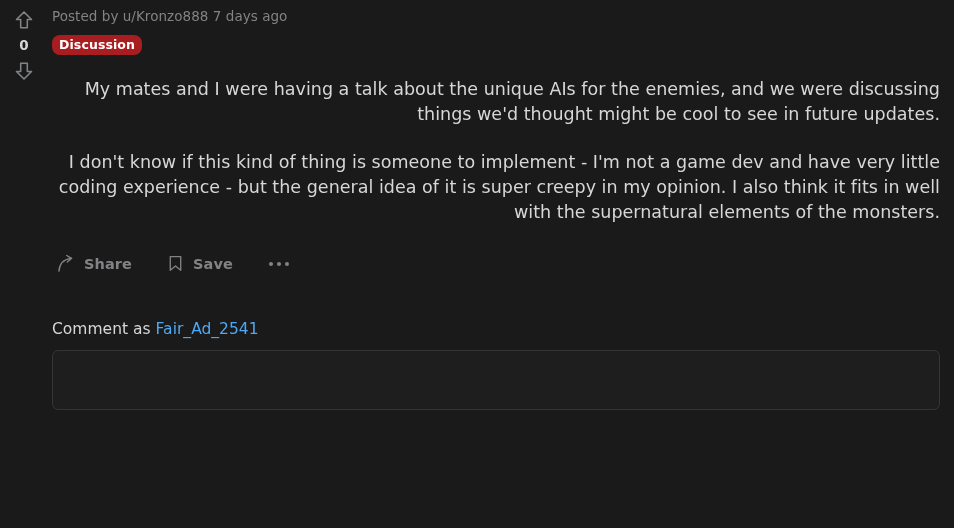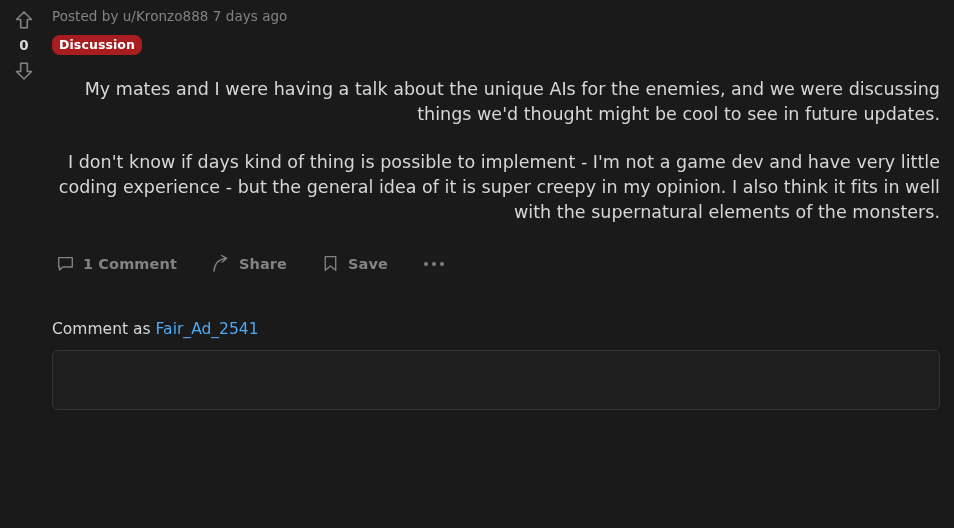--- a/index.html
+++ b/index.html
@@ -183,33 +183,25 @@
 
     <div class="meta">Posted by u/Kronzo888 7 days ago</div>
 
 
     <div class="flair-row">
       <span class="flair">Discussion</span>
     </div>
 
     <div class="body-text">
       <p>My mates and I were having a talk about the unique AIs for the enemies, and we were discussing things we'd thought might be cool to see in future updates.</p>
-      <p>I don't know if days kind of thing is possible to implement - I'm not a game dev and have very little coding experience - but the general idea of it is super creepy in my opinion. I also think it fits in well with the supernatural elements of the monsters.</p>
+      <p>I don't know if this kind of thing is someone to implement - I'm not a game dev and have very little coding experience - but the general idea of it is super creepy in my opinion. I also think it fits in well with the supernatural elements of the monsters.</p>
     </div>
 
     <div class="actions">
 
-      <div class="action">
-        <span>
-          <svg width="19" height="19" viewBox="0 0 24 24" fill="none" stroke="#818384" stroke-width="1.7" stroke-linejoin="round">
-            <path d="M3.4 4.6 H20.6 V16.4 H8.6 L4.4 20.2 V16.4 H3.4 Z"></path>
-          </svg>
-        </span>
-        <span>1 Comment</span>
-      </div>
 
       <div class="action">
         <span>
           <svg width="20" height="20" viewBox="0 0 24 24" fill="none" stroke="#818384" stroke-width="1.7" stroke-linecap="round" stroke-linejoin="round">
             <path d="M3.5 20.5 C4.2 11.5 10 6.2 18 5.2"></path>
             <path d="M12.8 1.8 L18.8 5.2 L13.6 9.6"></path>
           </svg>
         </span>
         <span>Share</span>
       </div>

